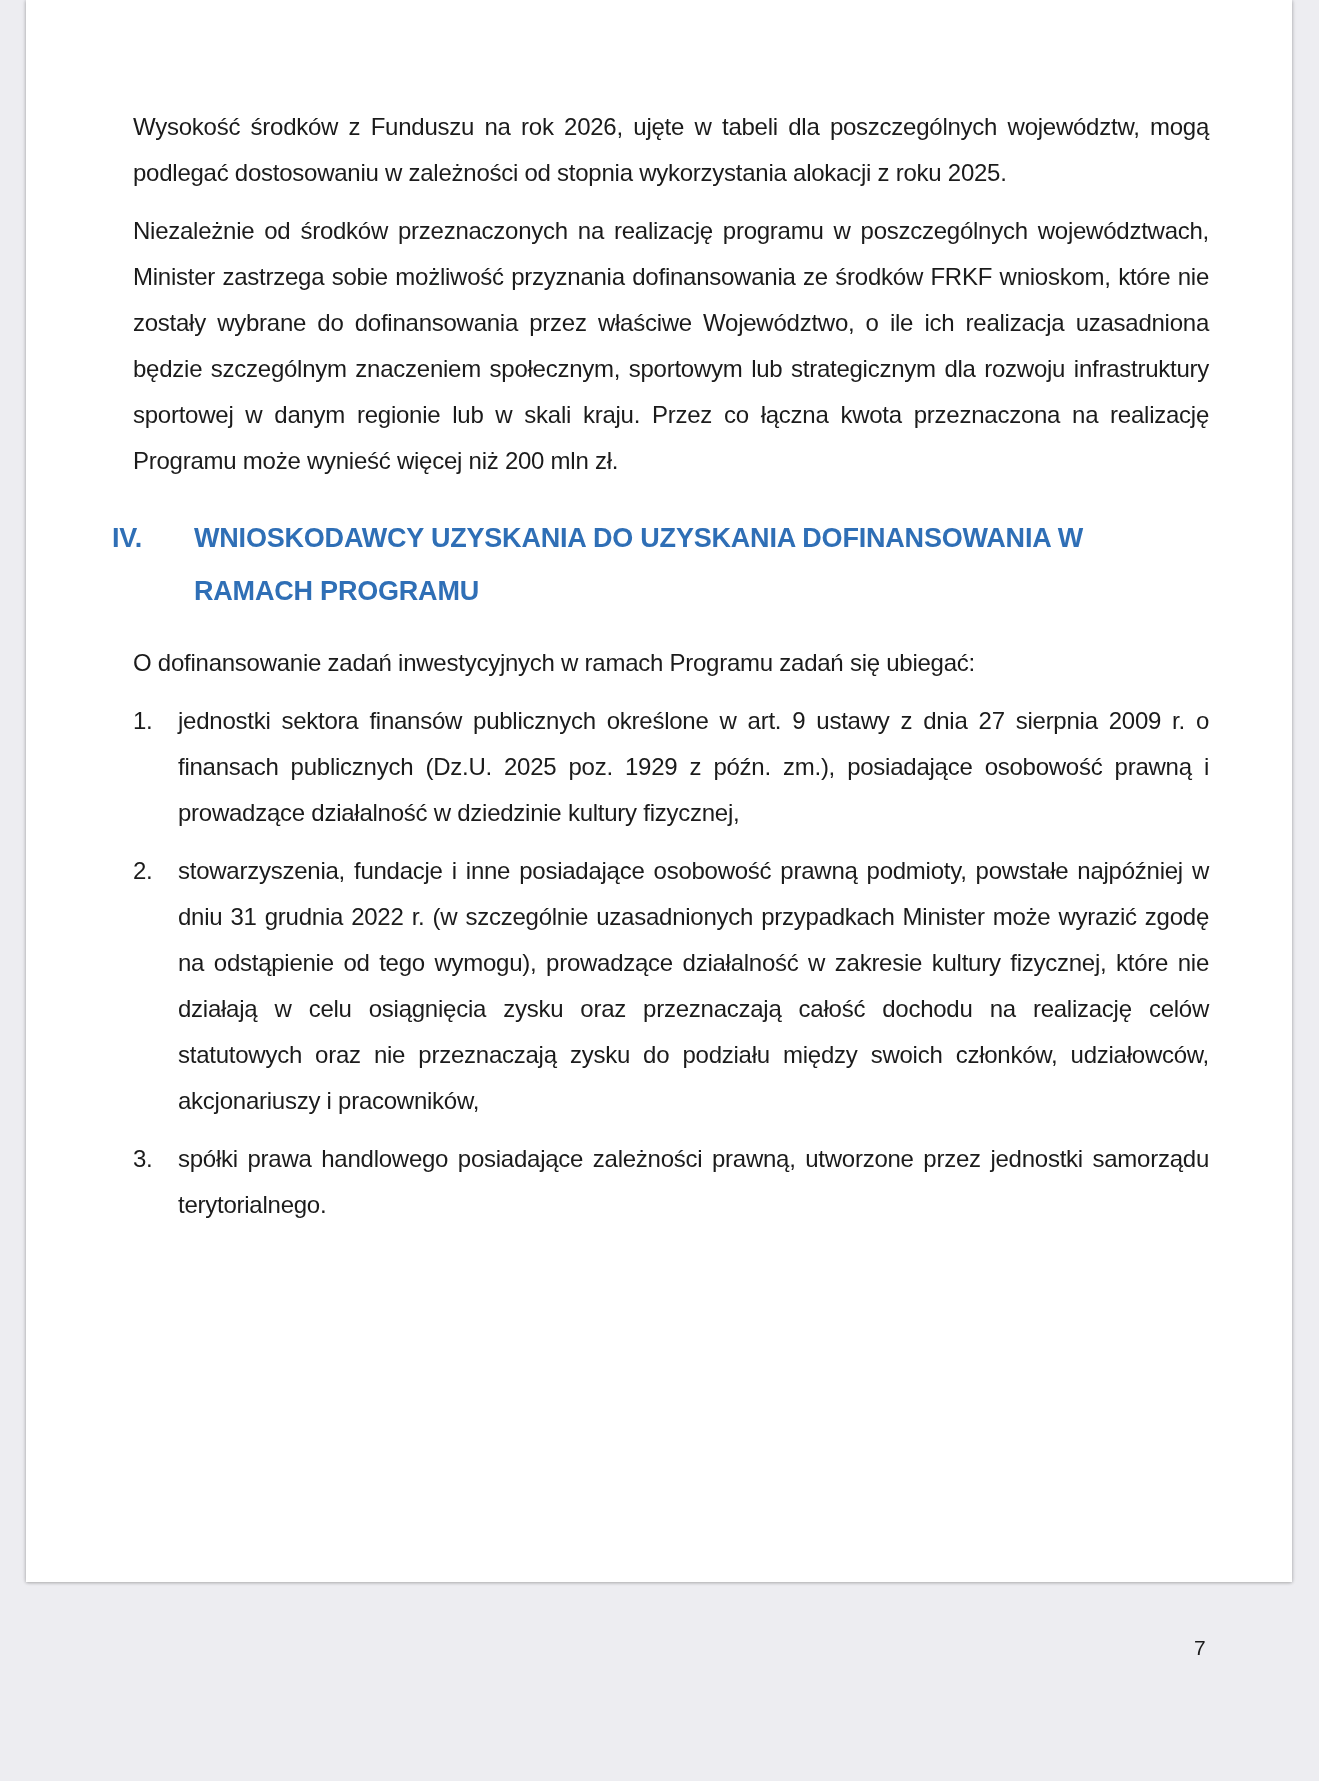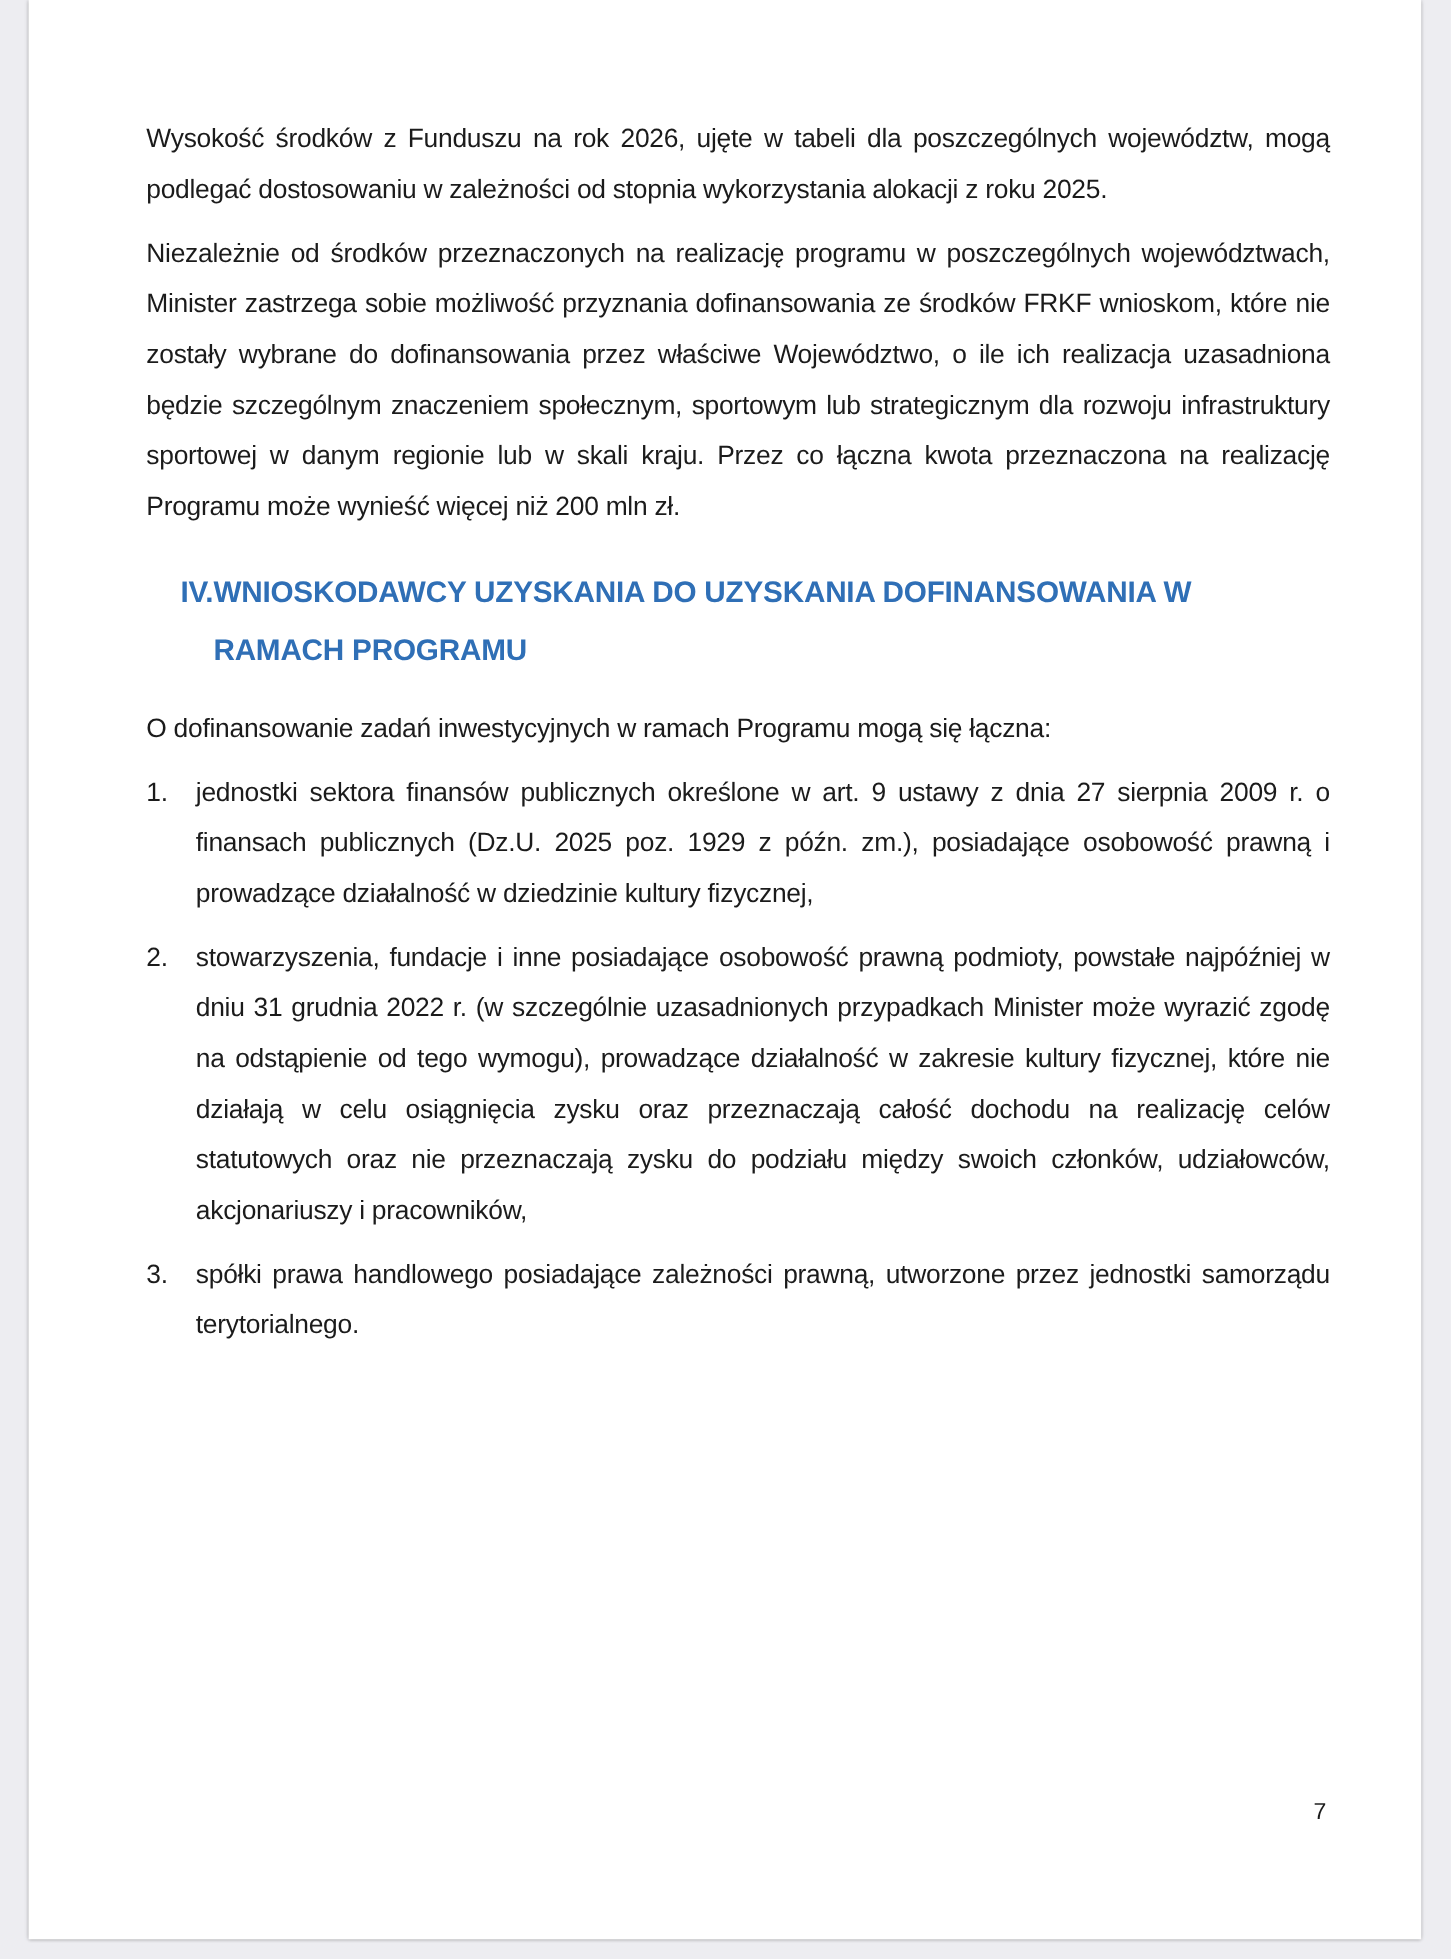--- a/index.html
+++ b/index.html
@@ -12,21 +12,21 @@
       background: #ededf1;
       position: relative;
       overflow: hidden;
       font-family: "Liberation Sans", sans-serif;
     }
     .page {
       position: absolute;
       left: 26px;
       top: 0;
       width: 1266px;
-      height: 1763px;
+      height: 1582px;
       background: #ffffff;
       box-shadow: 0 1px 3px rgba(0,0,0,0.18), 1px 0 4px rgba(0,0,0,0.10), -1px 0 4px rgba(0,0,0,0.10);
     }
     .content {
       position: absolute;
       left: 107px;
       top: 104px;
       width: 1076px;
       color: #1b1b1b;
       font-size: 24px;
@@ -46,21 +46,20 @@
       font-weight: bold;
       font-size: 27px;
       line-height: 53px;
       letter-spacing: -0.2px;
       margin-top: 28px;
       margin-left: -21px;
     }
     .heading .num {
       width: 82px;
       flex: 0 0 82px;
-      text-align: right;
     }
     .heading .title {
       flex: 1;
     }
     .intro {
       margin-top: 22px;
       margin-bottom: 10px;
     }
     .list-item {
       display: flex;
@@ -89,21 +88,21 @@
   <div class="content">
 
     <p class="para">Wysokość środków z Funduszu na rok 2026, ujęte w tabeli dla poszczególnych województw, mogą podlegać dostosowaniu w zależności od stopnia wykorzystania alokacji z roku 2025.</p>
     <p class="para">Niezależnie od środków przeznaczonych na realizację programu w poszczególnych województwach, Minister zastrzega sobie możliwość przyznania dofinansowania ze środków FRKF wnioskom, które nie zostały wybrane do dofinansowania przez właściwe Województwo, o ile ich realizacja uzasadniona będzie szczególnym znaczeniem społecznym, sportowym lub strategicznym dla rozwoju infrastruktury sportowej w danym regionie lub w skali kraju. Przez co łączna kwota przeznaczona na realizację Programu może wynieść więcej niż 200 mln zł.</p>
 
     <div class="heading">
       <span class="num">IV.</span>
       <span class="title">WNIOSKODAWCY UZYSKANIA DO UZYSKANIA DOFINANSOWANIA W RAMACH PROGRAMU</span>
     </div>
 
-    <p class="para intro">O dofinansowanie zadań inwestycyjnych w ramach Programu mogą się łączna:</p>
+    <p class="para intro">O dofinansowanie zadań inwestycyjnych w ramach Programu zadań się ubiegać:</p>
 
     <div class="list">
       <div class="list-item">
         <span class="li-num">1.</span>
         <span class="li-text">jednostki sektora finansów publicznych określone w art. 9 ustawy z dnia 27 sierpnia 2009 r. o finansach publicznych (Dz.U. 2025 poz. 1929 z późn. zm.), posiadające osobowość prawną i prowadzące działalność w dziedzinie kultury fizycznej,</span>
       </div>
       <div class="list-item">
         <span class="li-num">2.</span>
         <span class="li-text">stowarzyszenia, fundacje i inne posiadające osobowość prawną podmioty, powstałe najpóźniej w dniu 31 grudnia 2022 r. (w szczególnie uzasadnionych przypadkach Minister może wyrazić zgodę na odstąpienie od tego wymogu), prowadzące działalność w zakresie kultury fizycznej, które nie działają w celu osiągnięcia zysku oraz przeznaczają całość dochodu na realizację celów statutowych oraz nie przeznaczają zysku do podziału między swoich członków, udziałowców, akcjonariuszy i pracowników,</span>
       </div>

